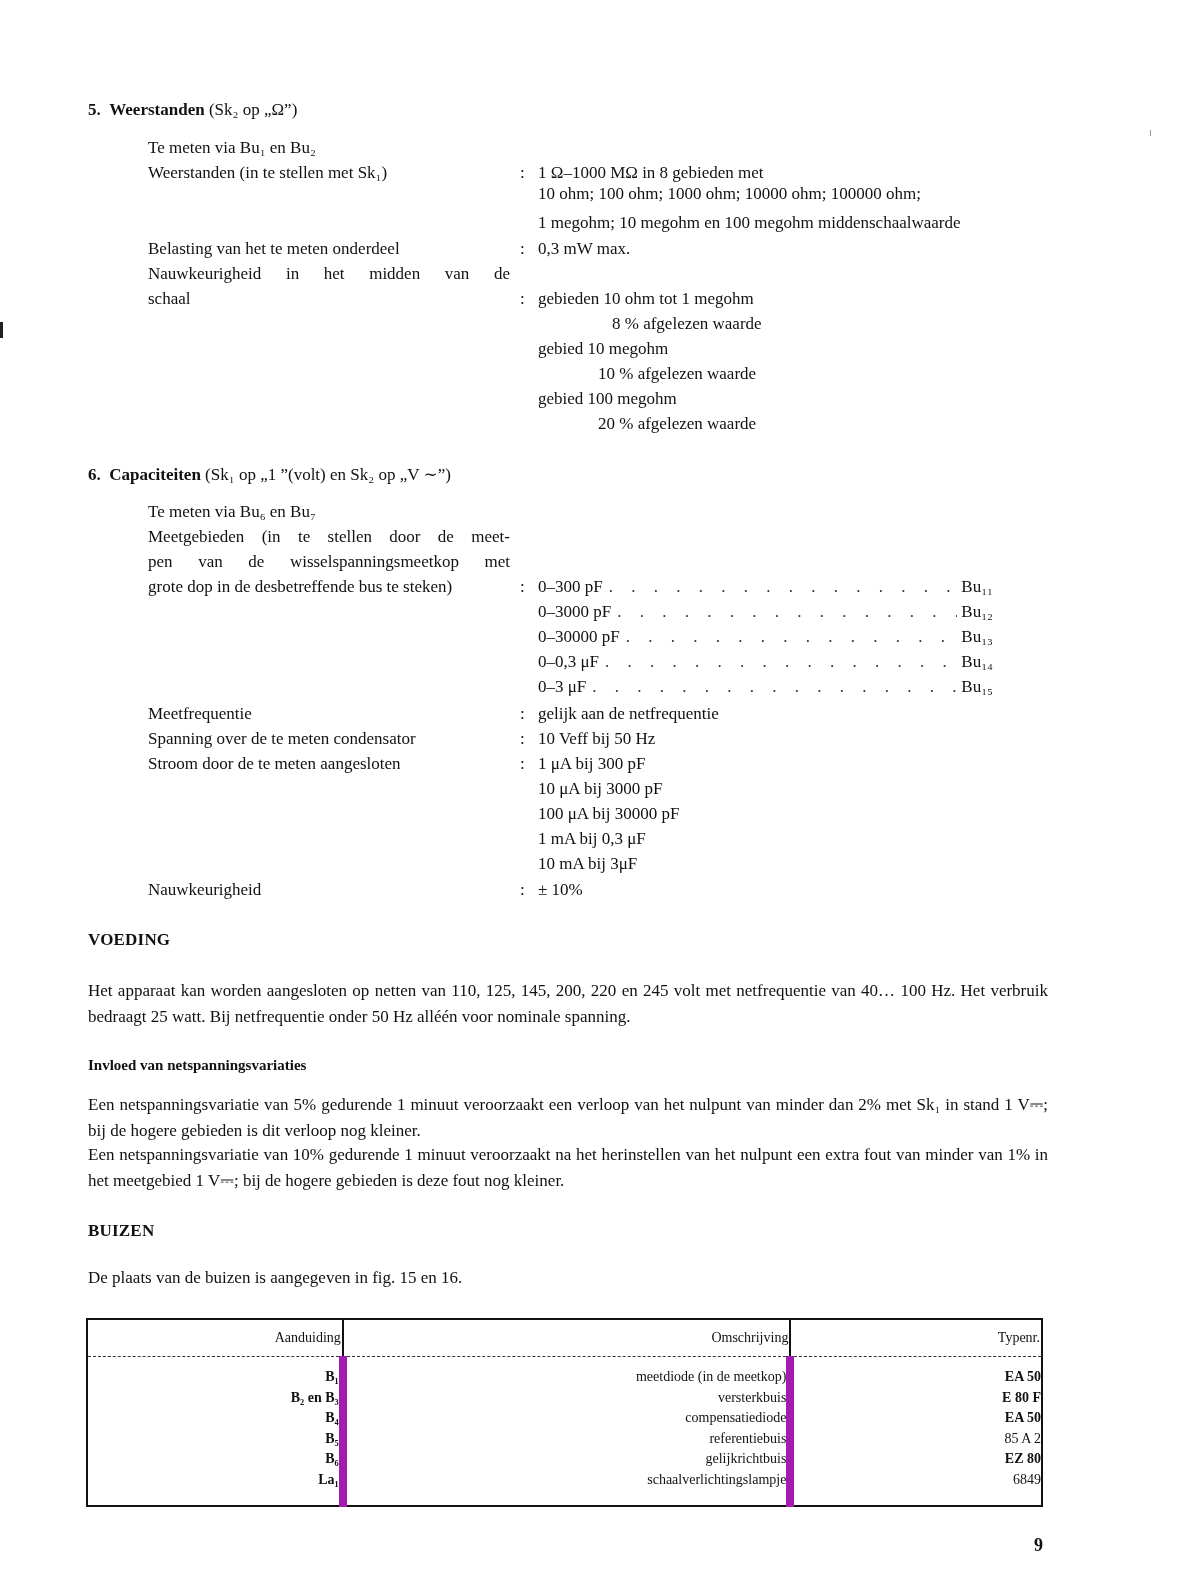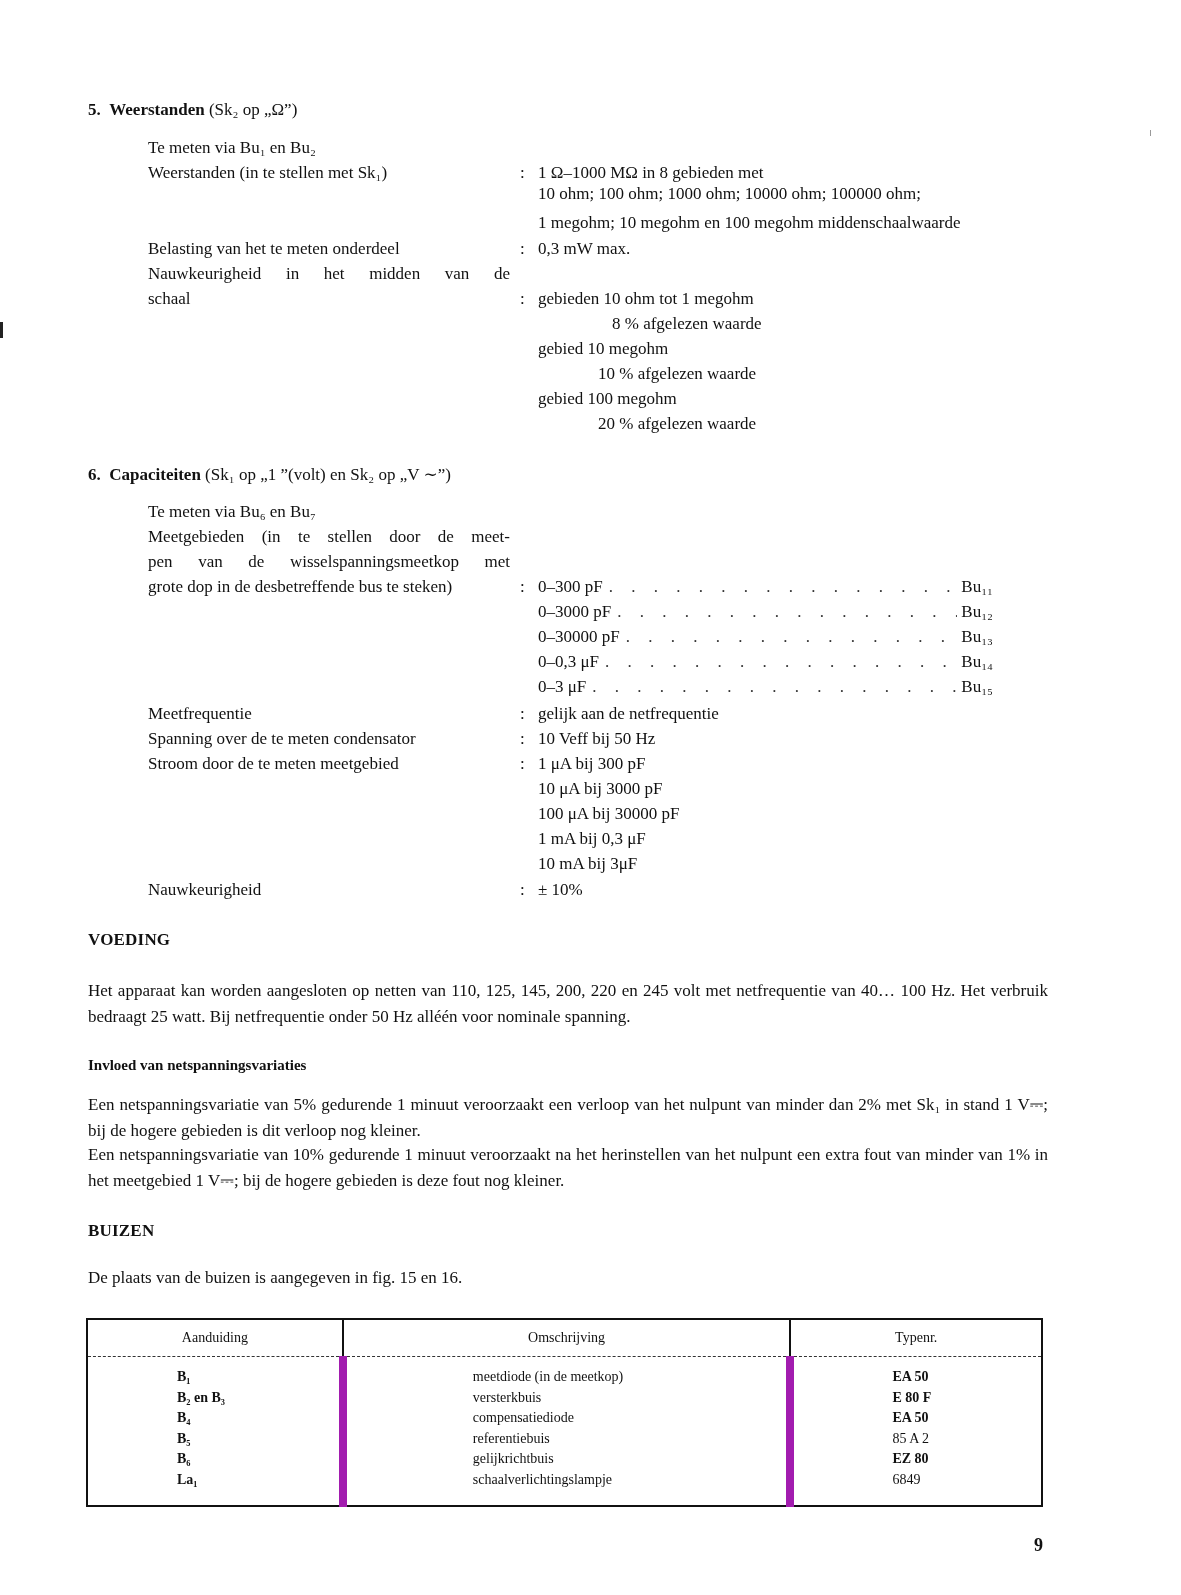--- a/index.html
+++ b/index.html
@@ -18,20 +18,21 @@
   .dotline { display: flex; width: 455px; }
   .dotline .dots { flex: 1; overflow: hidden; letter-spacing: 7px; color: #333; padding-left: 6px; }
   .dotline .bu { margin-left: 4px; }
   .heading-caps { font-weight: bold; font-size: 17px; letter-spacing: 0.2px; }
   .subhead { font-weight: bold; font-size: 15px; }
   .para { left: 88px; width: 960px; white-space: normal; text-align: justify; line-height: 26px; }
   table.buizen {
     position: absolute; left: 86px; top: 1318px; width: 957px;
     border-collapse: collapse; font-size: 14px;
     border: 2px solid #111;
+    text-align: right;
   }
   table.buizen th {
     font-weight: normal; height: 34px; border-bottom: 1px dashed #333;
     border-left: 2px solid #111; font-size: 14px;
   }
   table.buizen th:first-child, table.buizen td:first-child { border-left: none; }
   table.buizen td { border-left: 8px solid #a21caf; padding: 0; vertical-align: top; height: 148px; }
   .cell-list { padding-top: 10px; line-height: 20.6px; }
   .col1 { width: 256px; }
   .col2 { width: 446px; }
@@ -116,21 +117,21 @@
 </div>
 
 <div class="abs label" style="top:704px;">Meetfrequentie</div>
 <div class="abs colon" style="top:704px;">:</div>
 <div class="abs val" style="top:704px;">gelijk aan de netfrequentie</div>
 
 <div class="abs label" style="top:729px;">Spanning over de te meten condensator</div>
 <div class="abs colon" style="top:729px;">:</div>
 <div class="abs val" style="top:729px;">10 Veff bij 50 Hz</div>
 
-<div class="abs label" style="top:754px;">Stroom door de te meten meetgebied</div>
+<div class="abs label" style="top:754px;">Stroom door de te meten aangesloten</div>
 <div class="abs colon" style="top:754px;">:</div>
 <div class="abs val" style="top:754px;font-family:Liberation Serif, serif;">1 μA bij 300 pF</div>
 <div class="abs val" style="top:779px;">10 μA bij 3000 pF</div>
 <div class="abs val" style="top:804px;">100 μA bij 30000 pF</div>
 <div class="abs val" style="top:829px;">1 mA bij 0,3 μF</div>
 <div class="abs val" style="top:854px;">10 mA bij 3μF</div>
 
 <div class="abs label" style="top:880px;">Nauwkeurigheid</div>
 <div class="abs colon" style="top:880px;">:</div>
 <div class="abs val" style="top:880px;">± 10%</div>

